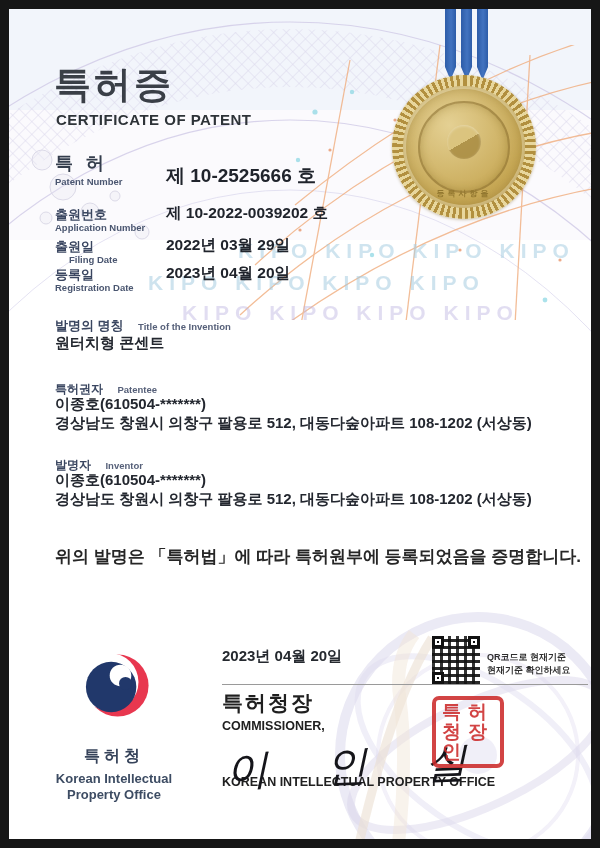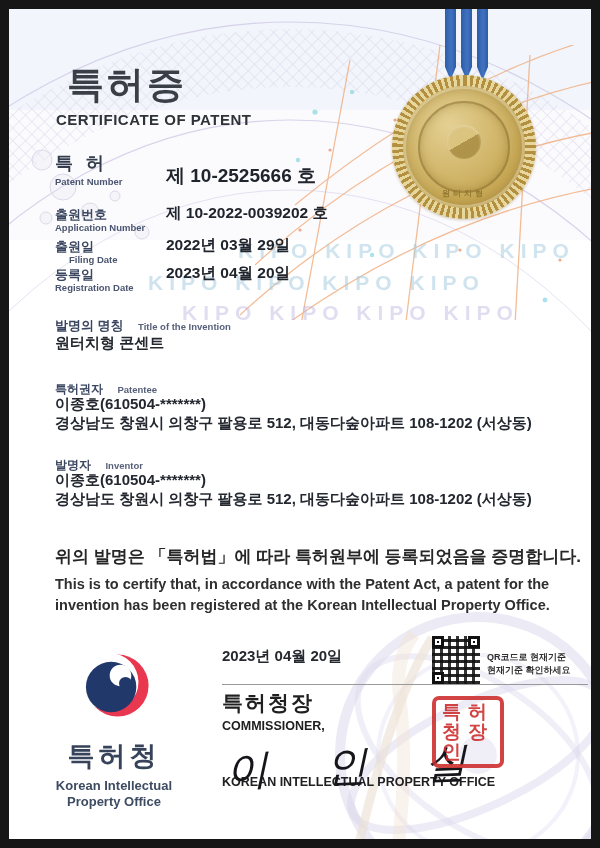--- a/index.html
+++ b/index.html
@@ -27,21 +27,21 @@
   .medal-ring{position:absolute;inset:26px;border-radius:50%;border:2px solid rgba(125,98,35,.5);
     box-shadow:inset 0 0 8px rgba(110,85,20,.3);}
   .medal-tg{position:absolute;left:55px;top:50px;width:34px;height:34px;border-radius:50%;
     background:linear-gradient(150deg,#dbc47e 50%,#a98c42 50%);opacity:.85;
     box-shadow:inset 0 1px 3px rgba(255,255,255,.4);}
   .medal-txt{position:absolute;left:0;right:0;bottom:20px;text-align:center;
     font-size:8px;font-weight:bold;letter-spacing:3px;color:#93783０;color:#937830;}
 
   
   .t{position:absolute;white-space:nowrap;}
-  .title-ko{left:54px;top:60px;font-size:37px;font-weight:bold;color:#3a3f47;letter-spacing:3px;margin-left:13px;}
+  .title-ko{left:54px;top:60px;font-size:37px;font-weight:bold;color:#3a3f47;letter-spacing:3px;}
   .title-en{left:56px;top:111px;font-size:15px;font-weight:bold;color:#2e3338;letter-spacing:.5px;}
   .lab-ko{font-size:13px;font-weight:bold;color:#3a4660;}
   .lab-ko-big{font-size:18px;font-weight:bold;color:#333c4c;letter-spacing:4px;}
   .lab-en{font-size:9.5px;font-weight:bold;color:#4a5670;}
   .val{font-size:15.5px;font-weight:bold;color:#20242c;}
   .val-big{font-size:19px;font-weight:bold;color:#20242c;margin-top:10px;}
   .inline-en{font-size:9.5px;font-weight:bold;color:#566079;margin-left:10px;}
   .body-line{font-size:15px;font-weight:bold;color:#23272f;}
   .stmt-ko{left:55px;top:545px;font-size:17px;font-weight:bold;color:#262626;}
   .stmt-en{left:55px;top:574px;width:525px;font-size:14.5px;font-weight:bold;color:#2f2f2f;line-height:21px;white-space:normal;}
@@ -65,21 +65,21 @@
 
   
   .seal{position:absolute;left:432px;top:696px;width:72px;height:72px;z-index:3;
     border:4px solid #cc2b2b;border-radius:7px;box-sizing:border-box;
     color:#cc2b2b;font-weight:bold;font-size:19px;line-height:20px;letter-spacing:7px;
     padding:2px 0 0 6px;opacity:.88;overflow:hidden;word-break:break-all;}
 
   
   .agency{position:absolute;left:38px;top:648px;width:152px;z-index:3;text-align:center;}
   .agency svg{display:block;margin:0 auto;}
-  .agency-ko{margin-top:12px;font-size:27px;font-weight:bold;color:#36435a;letter-spacing:4px;}
+  .agency-ko{margin-top:20px;font-size:16px;font-weight:bold;color:#36435a;letter-spacing:4px;}
   .agency-en{margin-top:4px;font-size:13px;font-weight:bold;color:#3d4c63;line-height:16px;}
 </style>
 </head>
 <body>
 
 <div class="page">
 
   <svg class="bg" width="600" height="848" viewBox="0 0 600 848">
     <defs>
       <pattern id="mesh" width="9" height="9" patternUnits="userSpaceOnUse" patternTransform="rotate(45)">
@@ -157,21 +157,21 @@
     <div class="stripe" style="left:445px"></div>
     <div class="stripe" style="left:461px"></div>
     <div class="stripe" style="left:477px"></div>
   </div>
 
   <div class="medal">
     <div class="medal-spikes"></div>
     <div class="medal-core"></div>
     <div class="medal-ring"></div>
     <div class="medal-tg"></div>
-    <div class="medal-txt">원터치형</div>
+    <div class="medal-txt">등록사항을</div>
   </div>
 
   <div class="t title-ko layer">특허증</div>
   <div class="t title-en layer">CERTIFICATE OF PATENT</div>
 
   <div class="t lab-ko-big layer" style="left:55px;top:151px">특 허</div>
   <div class="t lab-en layer" style="left:55px;top:176px">Patent Number</div>
   <div class="t val-big layer" style="left:166px;top:153px">제 10-2525666 호</div>
 
   <div class="t lab-ko layer" style="left:55px;top:206px">출원번호</div>
@@ -200,21 +200,20 @@
   <div class="t body-line layer" style="left:55px;top:414px">경상남도 창원시 의창구 팔용로 512, 대동다숲아파트 108-1202 (서상동)</div>
 
   <div class="t layer" style="left:55px;top:455px">
     <span class="lab-ko" style="font-size:12px">발명자</span>
     <span class="inline-en">Inventor</span>
   </div>
   <div class="t body-line layer" style="left:55px;top:471px">이종호(610504-*******)</div>
   <div class="t body-line layer" style="left:55px;top:490px">경상남도 창원시 의창구 팔용로 512, 대동다숲아파트 108-1202 (서상동)</div>
 
   <div class="t stmt-ko layer">위의 발명은 「특허법」에 따라 특허원부에 등록되었음을 증명합니다.</div>
-  <div class="t stmt-en layer">This is to certify that, in accordance with the Patent Act, a patent for the invention has been registered at the Korean Intellectual Property Office.</div>
 
   <div class="t issue-date layer">2023년 04월 20일</div>
   <div class="t sep layer"></div>
   <div class="t comm-ko layer">특허청장</div>
   <div class="t comm-en1 layer">COMMISSIONER,</div>
   <div class="t comm-en2 layer">KOREAN INTELLECTUAL PROPERTY OFFICE</div>
   <div class="t signature layer">이 인 실</div>
 
   <div class="qr">
     <div class="qr-f tl"></div>

